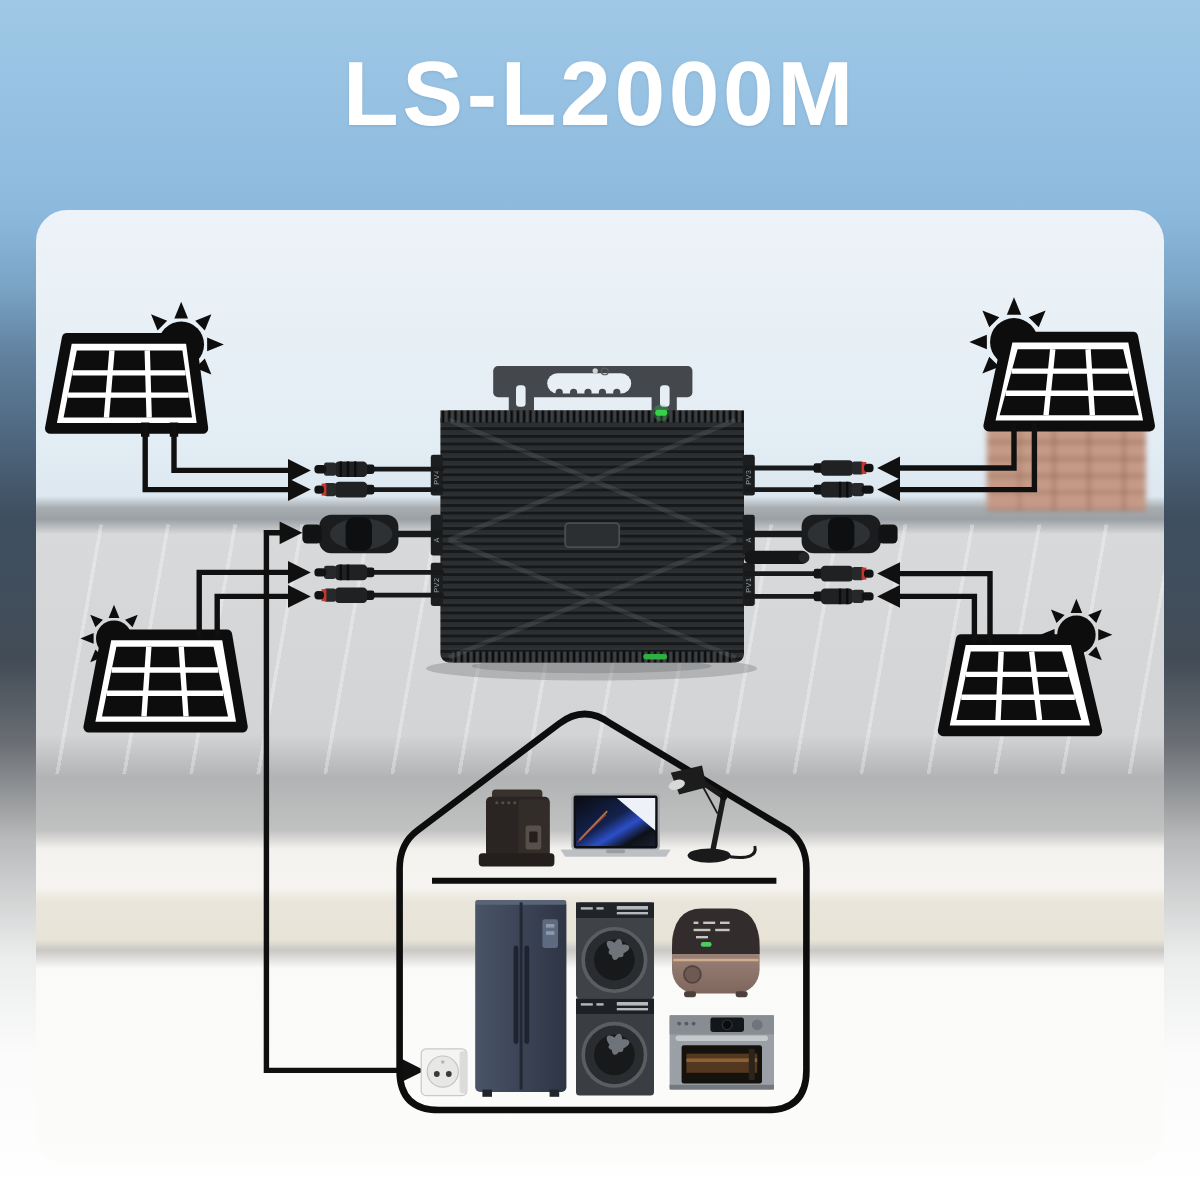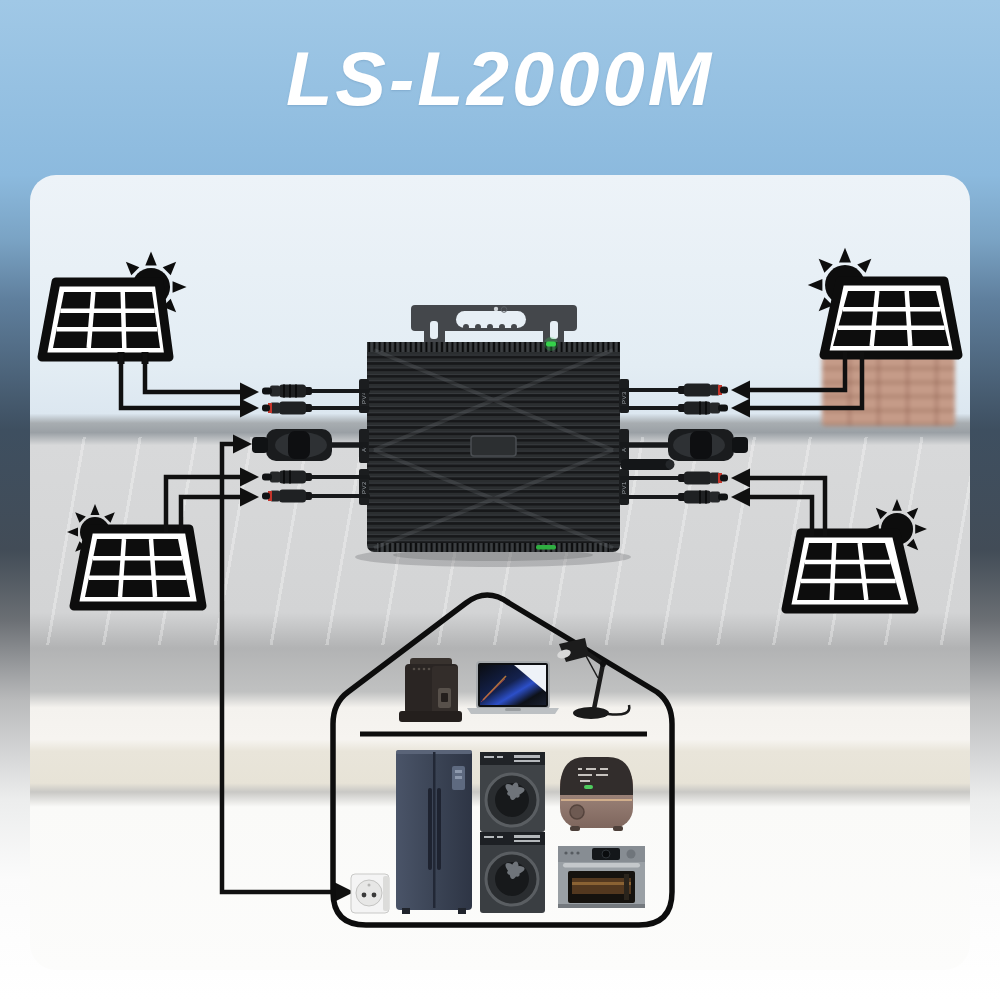--- a/index.html
+++ b/index.html
@@ -5,21 +5,21 @@
   html,body{margin:0;padding:0;background:#e9e9e9;}
   .page{position:relative;width:1000px;height:1000px;overflow:hidden;
         font-family:"Liberation Sans", sans-serif;
         background:linear-gradient(180deg,
           #a0c8e6 0%, #8cbade 17.5%, #7aa3c4 24%, #5f7f9d 30%,
           #3e4f60 43%, #424c57 55%, #6b6f74 62%, #b9babb 70%,
           #eceded 80%, #fbfbfb 88%, #ffffff 100%);}
   .title{position:absolute;top:0;left:0;width:1000px;height:156px;margin:0;
          display:flex;align-items:center;justify-content:center;
          color:#ffffff;font-size:76px;font-weight:700;letter-spacing:3px;
-         text-shadow:0 1px 2px rgba(70,110,150,.25);font-style:italic;}
+         text-shadow:0 1px 2px rgba(70,110,150,.25);}
   .card{position:absolute;left:30px;top:175px;width:940px;height:795px;
         border-radius:26px;overflow:hidden;
         background:linear-gradient(180deg,
           #edf3f8 0%, #e3edf4 24%, #dce7f0 30%,
           #a8adb1 31.2%, #9aa0a5 32.4%,
           #d8d9da 34%, #d3d4d5 55%,
           #b2b3b4 59.5%, #c0c1c1 65%,
           #f4f2ee 67%, #f6f4f0 71%,
           #e9e5da 72.5%, #e7e3d7 76.5%,
           #c9c8c5 77.6%,

